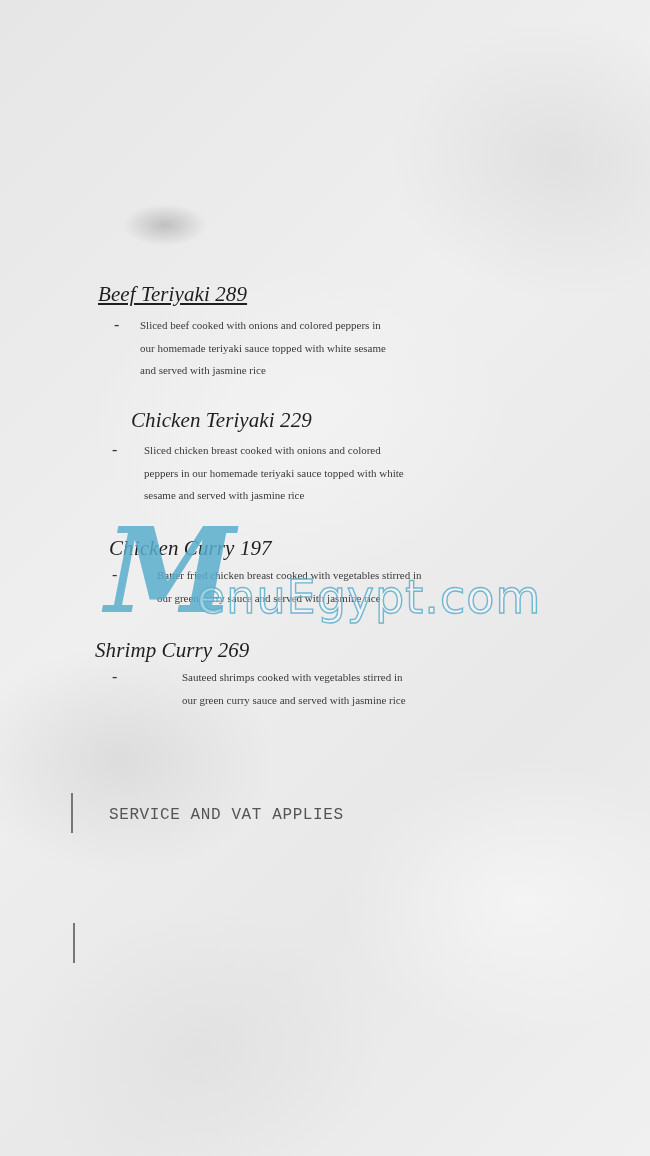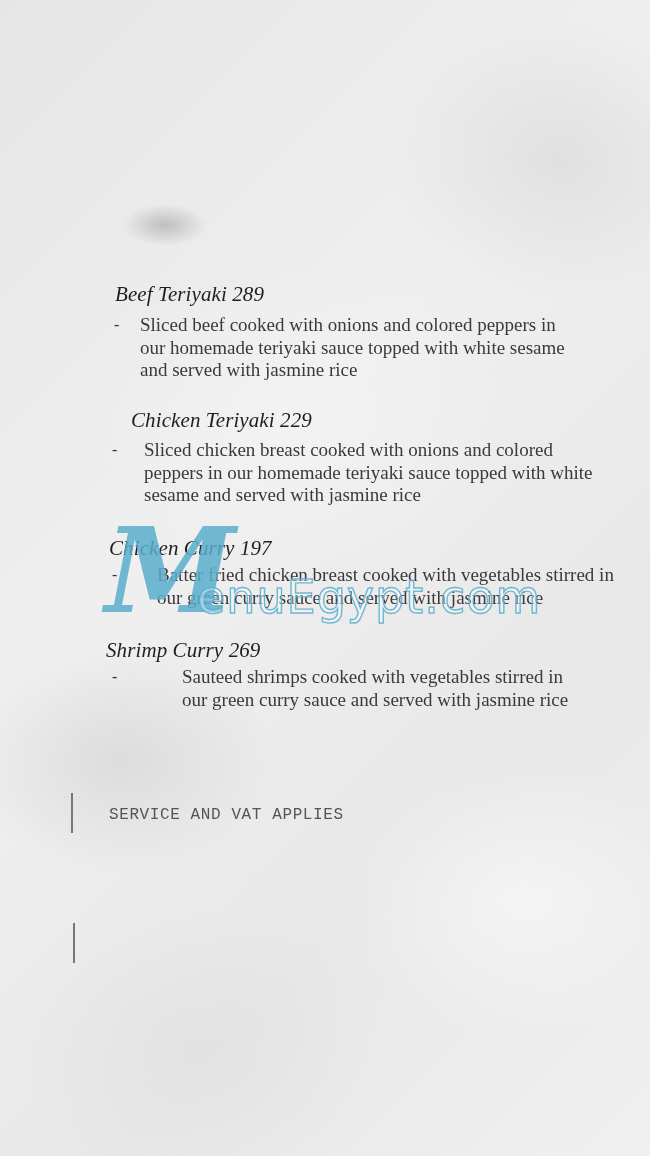--- a/index.html
+++ b/index.html
@@ -17,21 +17,21 @@
     font-family: "Liberation Serif", "DejaVu Serif", serif;
     color: #2a2a2a;
   }
   .item { position: absolute; left: 0; width: 650px; }
   .item-title {
     position: absolute; font-style: italic; font-size: 21px; color: #1f1f1f;
     white-space: nowrap; letter-spacing: 0.1px;
   }
   .item-dash { position: absolute; font-size: 16px; color: #333; }
   .item-desc {
-    position: absolute; font-size: 19px; line-height: 22.5px; color: #3a3a3a;
+    position: absolute; font-size: 11px; line-height: 22.5px; color: #3a3a3a;
     white-space: pre-line;
   }
   .footer-note {
     position: absolute; left: 109px; top: 806px; font-size: 16px; letter-spacing: 0.6px;
     color: #555; text-transform: uppercase; font-family: Liberation Mono, monospace; text-align: center;
   }
   .vline { position: absolute; width: 1.5px; background: #777; }
   .watermark {
     position: absolute; left: 105px; top: 512px; width: 460px; height: 140px; pointer-events: none;
   }
@@ -42,21 +42,21 @@
   .wm-text {
     position: absolute; left: 92px; top: 60px; font-family: "DejaVu Sans", sans-serif;
     font-size: 46px; line-height: 50px; color: rgba(255,255,255,0.35);
     -webkit-text-stroke: 1.4px rgba(89,173,205,0.85); letter-spacing: 1px;
   }
 </style>
 </head>
 <body>
 
 <div class="item" style="top:0">
-  <div class="item-title" style="left:115px;top:282px;">Beef Teriyaki 289</div>
+  <div class="item-title" style="left:98px;top:282px;text-decoration:underline;">Beef Teriyaki 289</div>
   <div class="item-dash" style="left:114px;top:316px;">-</div>
   <div class="item-desc" style="left:140px;top:314px;">Sliced beef cooked with onions and colored peppers in
 our homemade teriyaki sauce topped with white sesame
 and served with jasmine rice</div>
 </div>
 
 <div class="item" style="top:0">
   <div class="item-title" style="left:109px;top:408px;margin-left:22px;">Chicken Teriyaki 229</div>
   <div class="item-dash" style="left:112px;top:441px;">-</div>
   <div class="item-desc" style="left:144px;top:439px;">Sliced chicken breast cooked with onions and colored
@@ -65,21 +65,21 @@
 </div>
 
 <div class="item" style="top:0">
   <div class="item-title" style="left:109px;top:536px;">Chicken Curry 197</div>
   <div class="item-dash" style="left:112px;top:566px;">-</div>
   <div class="item-desc" style="left:136px;top:564px;margin-left:21px;">Batter fried chicken breast cooked with vegetables stirred in
 our green curry sauce and served with jasmine rice</div>
 </div>
 
 <div class="item" style="top:0">
-  <div class="item-title" style="left:106px;top:638px;text-align:right;">Shrimp Curry 269</div>
+  <div class="item-title" style="left:95px;top:638px;text-align:right;">Shrimp Curry 269</div>
   <div class="item-dash" style="left:112px;top:668px;">-</div>
   <div class="item-desc" style="left:136px;top:666px;margin-left:46px;">Sauteed shrimps cooked with vegetables stirred in
 our green curry sauce and served with jasmine rice</div>
 </div>
 
 <div class="vline" style="left:71px;top:793px;height:40px;"></div>
 <div class="footer-note">Service and VAT applies</div>
 <div class="vline" style="left:73px;top:923px;height:40px;"></div>
 
 <div class="watermark">

